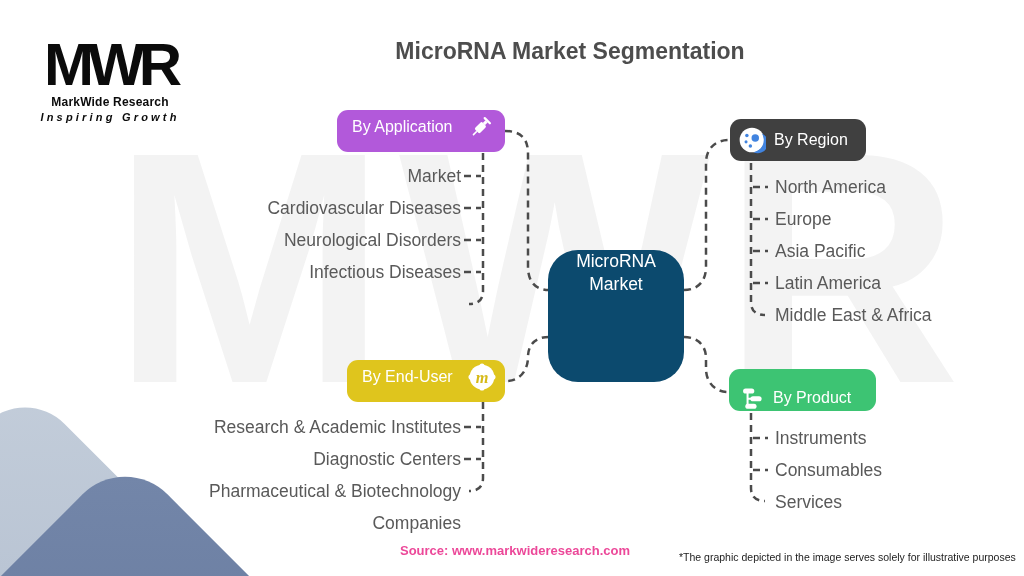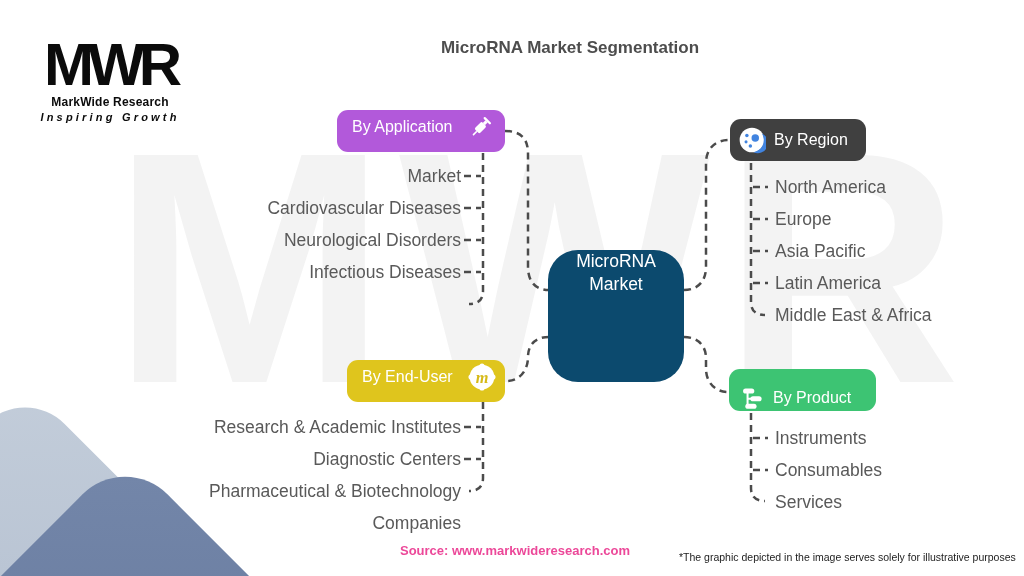--- a/index.html
+++ b/index.html
@@ -29,21 +29,21 @@
     fill:none; stroke:#4b4b4b; stroke-width:2.5; stroke-dasharray:7 5;
   }
   
   .logo { position:absolute; left:35px; top:36px; width:150px; text-align:center; z-index:3; color:#0b0b0b; }
   .logo-mwr { font-weight:bold; font-size:60px; line-height:58px; letter-spacing:-6px; }
   .logo-name { font-weight:bold; font-size:12px; letter-spacing:0.2px; margin-top:1px; }
   .logo-tagline { font-weight:bold; font-size:11px; letter-spacing:3.2px; margin-top:2px;font-style:italic; }
   
   .title {
     position:absolute; left:330px; top:38px; width:480px; z-index:3;
-    text-align:center; font-size:17px; font-weight:bold; color:#4d4d4d;
+    text-align:center; font-size:23px; font-weight:bold; color:#4d4d4d;
   }
   
   .btn {
     position:absolute; z-index:3; height:42px; border-radius:11px;
     display:flex; align-items:center; color:#fff; font-size:16px;
   }
   .btn .icon { display:flex; align-items:center; }
   .btn-app     { left:337px; top:110px; width:168px; background:#b259da; padding:0 11px 8px 15px; justify-content:space-between; }
   .btn-region  { left:730px; top:119px; width:136px; background:#404040; padding:0 10px 0 8px; gap:8px; }
   .btn-enduser { left:347px; top:360px; width:158px; background:#dfc51d; padding:0 9px 8px 15px; justify-content:space-between; }

